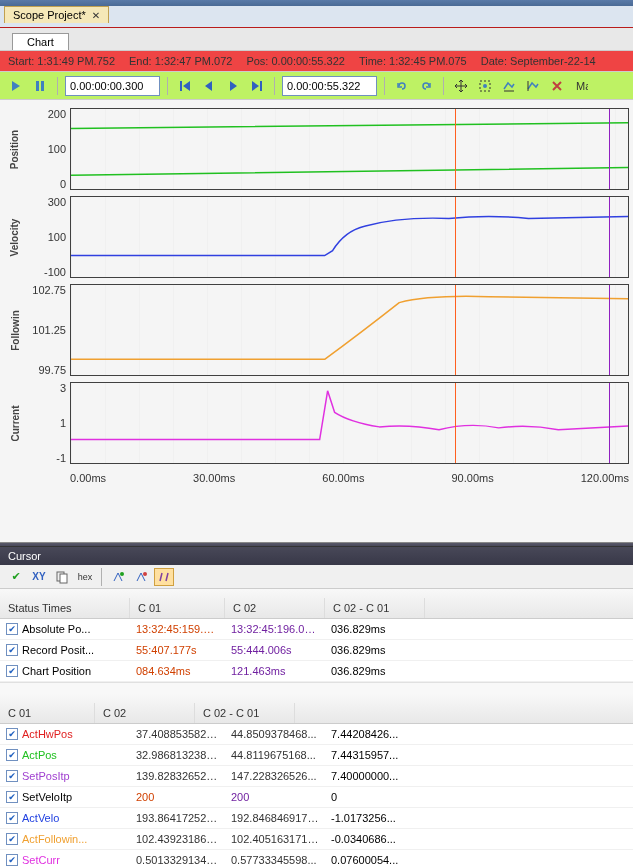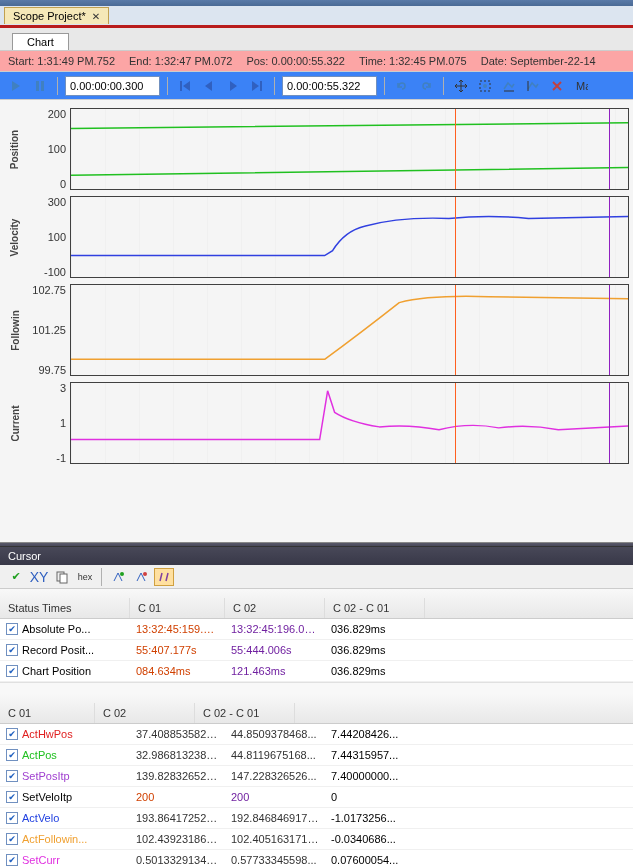--- a/index.html
+++ b/index.html
@@ -1,30 +1,30 @@
 <!DOCTYPE html>
 <html><head>
 <meta charset="utf-8">
 <style>
 * { margin: 0; padding: 0; box-sizing: border-box; font-family: 'Segoe UI', Tahoma, sans-serif; font-size: 11px; }
 body { background: #e8e8e8; width: 633px; height: 867px; overflow: hidden; }
 
 .titlebar { background: linear-gradient(#5a7aa8, #4a6a95); height: 6px; }
 
-.tabs-row { background: #dce5f0; height: 22px; display: flex; align-items: center; padding-left: 4px; border-bottom: 3px solid #b91c1c; }
+.tabs-row { background: #dce5f0; height: 22px; display: flex; align-items: flex-start; padding-left: 4px; border-bottom: 1px solid #b91c1c; }
 .tab { background: #f5e8b8; border: 1px solid #c0a050; border-bottom: none; padding: 2px 8px; display: flex; align-items: center; gap: 6px; font-size: 11px; }
 .tab .close-x { color: #333; cursor: pointer; font-size: 10px; }
 
 .subtabs-row { background: #e8e8e8; height: 22px; display: flex; align-items: flex-end; padding-left: 12px; }
 .subtab { background: #fff; border: 1px solid #999; border-bottom: none; padding: 2px 14px; font-size: 11px; }
 
-.info-bar { background: #fca5a5; border-top: 1px solid #ccc; border-bottom: 1px solid #ccc; padding: 4px 8px; display: flex; gap: 14px; font-size: 11px; color: #333; }
+.info-bar { background: #ef4444; border-top: 1px solid #ccc; border-bottom: 1px solid #ccc; padding: 4px 8px; display: flex; gap: 14px; font-size: 11px; color: #333; }
 .info-bar span.lbl { color: #333; }
 
-.toolbar { background: #3b82f6; border-bottom: 1px solid #ccc; padding: 3px 6px; display: flex; align-items: center; gap: 4px; height: 28px; }
+.toolbar { background: #bef264; border-bottom: 1px solid #ccc; padding: 3px 6px; display: flex; align-items: center; gap: 4px; height: 28px; }
 .tb-btn { width: 20px; height: 20px; display: flex; align-items: center; justify-content: center; border: 1px solid transparent; cursor: pointer; }
 .tb-input { border: 1px solid #7090c0; padding: 2px 4px; font-size: 11px; width: 95px; height: 20px; }
 .tb-sep { width: 1px; height: 18px; background: #b0b0b0; margin: 0 3px; }
 
 .chart-area { background: #f5f5f5; padding: 8px 4px 4px 4px; height: 442px; }
 .chart-panel { display: flex; margin-bottom: 6px; }
 .ylabel { width: 22px; display: flex; align-items: center; justify-content: center; }
 .ylabel span { transform: rotate(-90deg); font-size: 10px; font-weight: bold; color: #444; white-space: nowrap; }
 .yaxis { width: 44px; display: flex; flex-direction: column; justify-content: space-between; align-items: flex-end; padding-right: 4px; font-size: 9px; color: #333; }
 .plot { flex: 1; border: 1px solid #404040; position: relative; background: repeating-linear-gradient(90deg, #f0f0f0 0, #f0f0f0 1px, transparent 1px, transparent 34px); overflow: hidden; }
@@ -237,31 +237,38 @@
         <span>-1</span>
       </div>
       <div class="plot">
         <svg viewBox="0 0 560 82" preserveAspectRatio="none">
           <path d="M0,58 L250,58 L258,8 L265,30 Q280,40 310,45 Q340,42 370,48 Q400,40 430,46 Q460,42 490,48 L560,44" fill="none" stroke="#e030e0" stroke-width="1.5"></path>
         </svg>
         <div class="cursor-line cur-orange"></div>
         <div class="cursor-line cur-purple"></div>
       </div>
     </div>
+    <div class="xaxis-row">
+      <span>0.00ms</span>
+      <span>30.00ms</span>
+      <span>60.00ms</span>
+      <span>90.00ms</span>
+      <span>120.00ms</span>
+    </div>
   </div>
 
 <div class="separator-bar"></div>
 
 <div class="cursor-header">
   <span>Cursor</span>
 </div>
 
 <div class="cursor-toolbar">
   <div class="ct-btn" style="color:#20a020">✔</div>
-  <div class="ct-btn" style="font-size:14px;font-weight:normal;color:#3060c0">XY</div>
+  <div class="ct-btn" style="font-size:10px;font-weight:bold;color:#3060c0">XY</div>
   <div class="ct-btn">
       <svg class="icon" viewBox="0 0 14 14">
         <rect x="2" y="2" width="7" height="9" fill="none" stroke="#666"></rect>
         <rect x="5" y="4" width="7" height="9" fill="#fff" stroke="#666"></rect>
       </svg>
     </div>
   <div class="ct-btn" style="font-size:9px;color:#333">hex</div>
   <div class="tb-sep"></div>
   <div class="ct-btn">
       <svg class="icon" viewBox="0 0 14 14">

